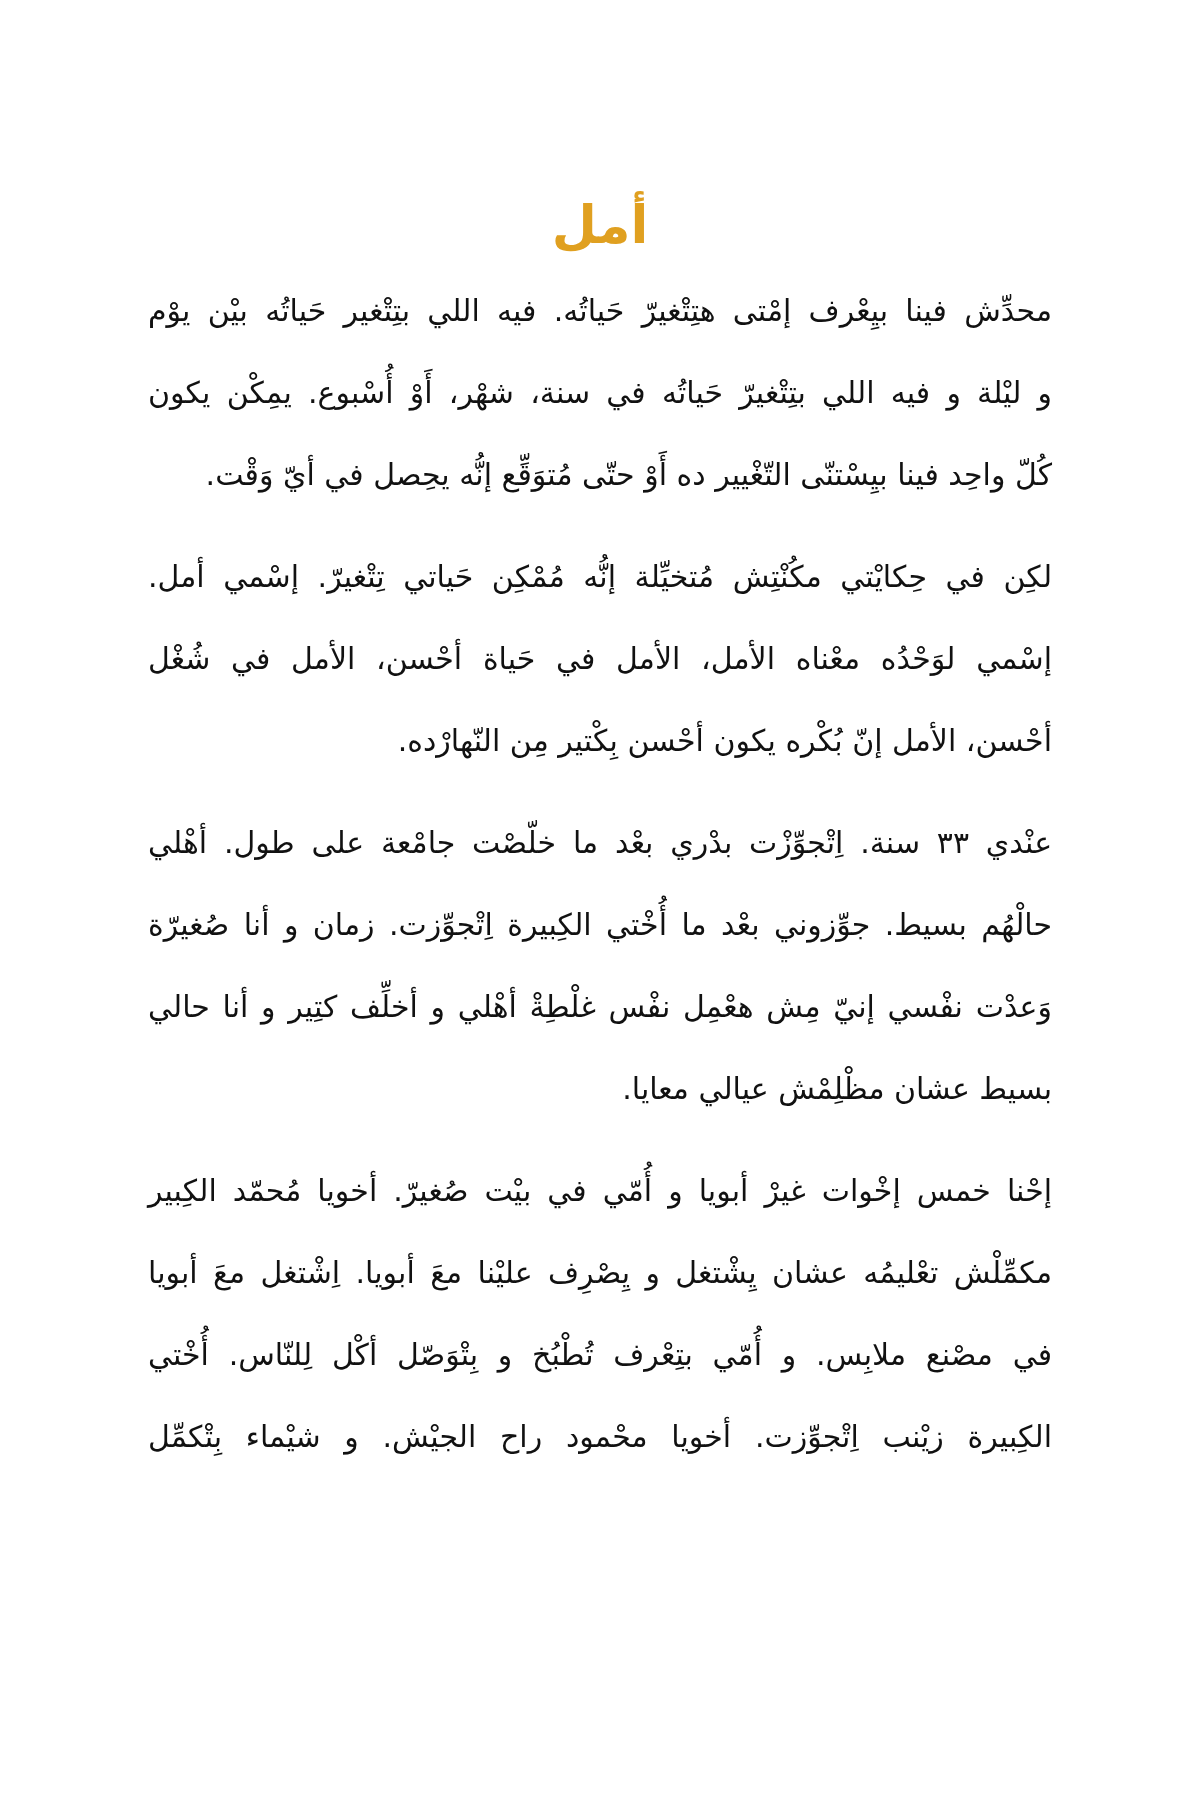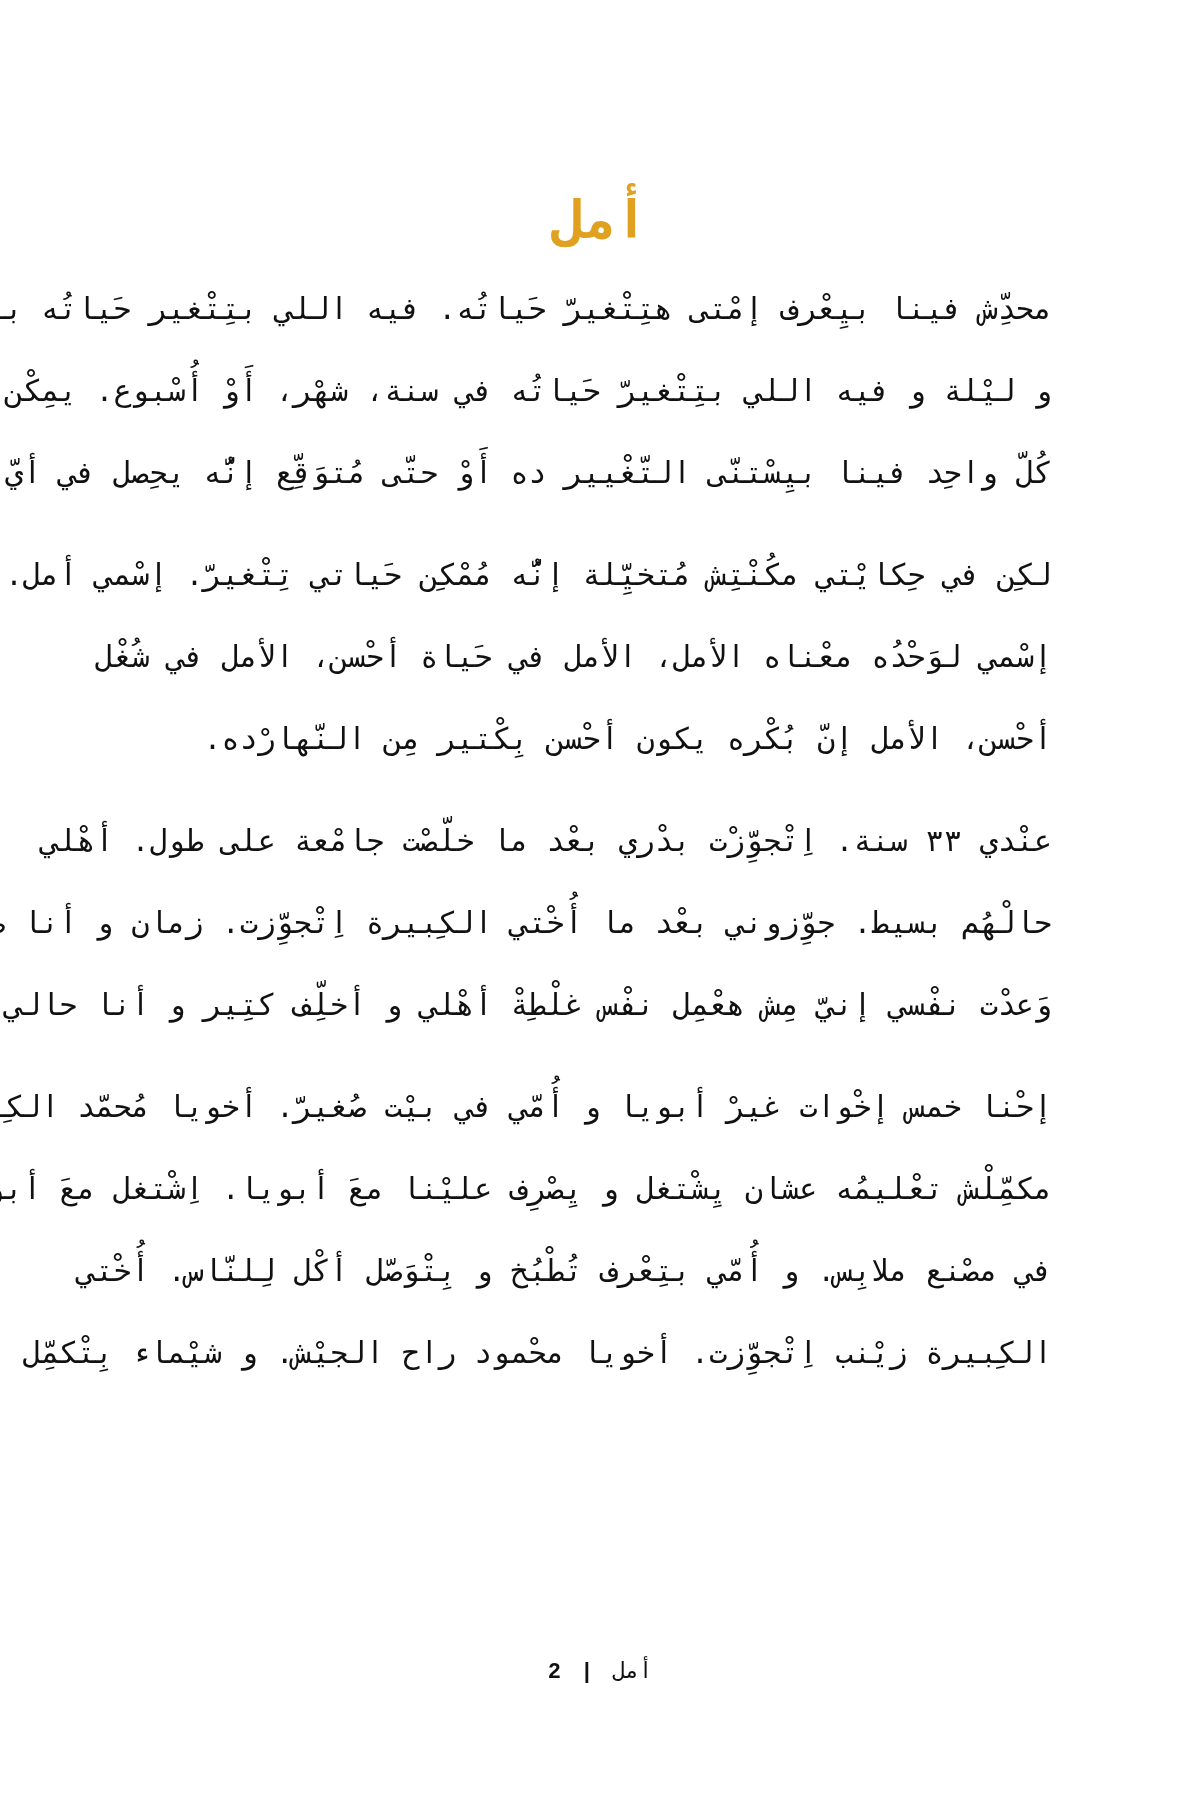--- a/index.html
+++ b/index.html
@@ -13,21 +13,20 @@
       position: relative;
       overflow: hidden;
       font-family: "DejaVu Sans", "Liberation Sans", sans-serif;
       color: #111111;
     }
     .page {
       position: absolute;
       left: 0; top: 0;
       width: 1200px;
       height: 1800px;
-      font-family: Liberation Mono, monospace;
     }
     .title {
       position: absolute;
       top: 150px;
       left: 0;
       width: 1200px;
       text-align: center;
       direction: rtl;
       font-size: 52px;
       font-weight: bold;
@@ -92,27 +91,23 @@
     </div>
     <div class="paragraph">
       <span class="line">لك<span class="mark" style="color: rgb(224, 160, 32);">ِ</span>ن في ح<span class="mark" style="color: rgb(224, 160, 32);">ِ</span>كاي<span class="mark" style="color: rgb(224, 160, 32);">ْ</span>تي مك<span class="mark" style="color: rgb(224, 160, 32);">ُ</span>ن<span class="mark" style="color: rgb(224, 160, 32);">ْ</span>ت<span class="mark" style="color: rgb(224, 160, 32);">ِ</span>ش م<span class="mark" style="color: rgb(224, 160, 32);">ُ</span>تخي<span class="mark" style="color: rgb(224, 160, 32);">ِ</span><span class="mark" style="color: rgb(224, 160, 32);">ّ</span>لة إن<span class="mark" style="color: rgb(224, 160, 32);">ُ</span><span class="mark" style="color: rgb(224, 160, 32);">ّ</span>ه م<span class="mark" style="color: rgb(224, 160, 32);">ُ</span>م<span class="mark" style="color: rgb(224, 160, 32);">ْ</span>ك<span class="mark" style="color: rgb(224, 160, 32);">ِ</span>ن ح<span class="mark" style="color: rgb(224, 160, 32);">َ</span>ياتي ت<span class="mark" style="color: rgb(224, 160, 32);">ِ</span>ت<span class="mark" style="color: rgb(224, 160, 32);">ْ</span>غير<span class="mark" style="color: rgb(224, 160, 32);">ّ</span>. إس<span class="mark" style="color: rgb(224, 160, 32);">ْ</span>مي أمل.</span>
       <span class="line">إس<span class="mark" style="color: rgb(224, 160, 32);">ْ</span>مي لو<span class="mark" style="color: rgb(224, 160, 32);">َ</span>ح<span class="mark" style="color: rgb(224, 160, 32);">ْ</span>د<span class="mark" style="color: rgb(224, 160, 32);">ُ</span>ه مع<span class="mark" style="color: rgb(224, 160, 32);">ْ</span>ناه الأمل، الأمل في ح<span class="mark" style="color: rgb(224, 160, 32);">َ</span>ياة أح<span class="mark" style="color: rgb(224, 160, 32);">ْ</span>سن، الأمل في ش<span class="mark" style="color: rgb(224, 160, 32);">ُ</span>غ<span class="mark" style="color: rgb(224, 160, 32);">ْ</span>ل</span>
       <span class="line last">أح<span class="mark" style="color: rgb(224, 160, 32);">ْ</span>سن، الأمل إن<span class="mark" style="color: rgb(224, 160, 32);">ّ</span> ب<span class="mark" style="color: rgb(224, 160, 32);">ُ</span>ك<span class="mark" style="color: rgb(224, 160, 32);">ْ</span>ره يكون أح<span class="mark" style="color: rgb(224, 160, 32);">ْ</span>سن ب<span class="mark" style="color: rgb(224, 160, 32);">ِ</span>ك<span class="mark" style="color: rgb(224, 160, 32);">ْ</span>تير م<span class="mark" style="color: rgb(224, 160, 32);">ِ</span>ن الن<span class="mark" style="color: rgb(224, 160, 32);">ّ</span>هار<span class="mark" style="color: rgb(224, 160, 32);">ْ</span>ده.</span>
     </div>
     <div class="paragraph">
       <span class="line">عن<span class="mark" style="color: rgb(224, 160, 32);">ْ</span>دي ٣٣ سنة. ا<span class="mark" style="color: rgb(224, 160, 32);">ِ</span>ت<span class="mark" style="color: rgb(224, 160, 32);">ْ</span>جو<span class="mark" style="color: rgb(224, 160, 32);">ِ</span><span class="mark" style="color: rgb(224, 160, 32);">ّ</span>ز<span class="mark" style="color: rgb(224, 160, 32);">ْ</span>ت بد<span class="mark" style="color: rgb(224, 160, 32);">ْ</span>ري بع<span class="mark" style="color: rgb(224, 160, 32);">ْ</span>د ما خل<span class="mark" style="color: rgb(224, 160, 32);">ّ</span>ص<span class="mark" style="color: rgb(224, 160, 32);">ْ</span>ت جام<span class="mark" style="color: rgb(224, 160, 32);">ْ</span>عة على طول. أه<span class="mark" style="color: rgb(224, 160, 32);">ْ</span>لي</span>
       <span class="line">حال<span class="mark" style="color: rgb(224, 160, 32);">ْ</span>ه<span class="mark" style="color: rgb(224, 160, 32);">ُ</span>م بسيط. جو<span class="mark" style="color: rgb(224, 160, 32);">ِ</span><span class="mark" style="color: rgb(224, 160, 32);">ّ</span>زوني بع<span class="mark" style="color: rgb(224, 160, 32);">ْ</span>د ما أ<span class="mark" style="color: rgb(224, 160, 32);">ُ</span>خ<span class="mark" style="color: rgb(224, 160, 32);">ْ</span>تي الك<span class="mark" style="color: rgb(224, 160, 32);">ِ</span>بيرة ا<span class="mark" style="color: rgb(224, 160, 32);">ِ</span>ت<span class="mark" style="color: rgb(224, 160, 32);">ْ</span>جو<span class="mark" style="color: rgb(224, 160, 32);">ِ</span><span class="mark" style="color: rgb(224, 160, 32);">ّ</span>زت. زمان و أنا ص<span class="mark" style="color: rgb(224, 160, 32);">ُ</span>غير<span class="mark" style="color: rgb(224, 160, 32);">ّ</span>ة</span>
       <span class="line">و<span class="mark" style="color: rgb(224, 160, 32);">َ</span>عد<span class="mark" style="color: rgb(224, 160, 32);">ْ</span>ت نف<span class="mark" style="color: rgb(224, 160, 32);">ْ</span>سي إني<span class="mark" style="color: rgb(224, 160, 32);">ّ</span> م<span class="mark" style="color: rgb(224, 160, 32);">ِ</span>ش هع<span class="mark" style="color: rgb(224, 160, 32);">ْ</span>م<span class="mark" style="color: rgb(224, 160, 32);">ِ</span>ل نف<span class="mark" style="color: rgb(224, 160, 32);">ْ</span>س غل<span class="mark" style="color: rgb(224, 160, 32);">ْ</span>ط<span class="mark" style="color: rgb(224, 160, 32);">ِ</span>ة<span class="mark" style="color: rgb(224, 160, 32);">ْ</span> أه<span class="mark" style="color: rgb(224, 160, 32);">ْ</span>لي و أخل<span class="mark" style="color: rgb(224, 160, 32);">ِ</span><span class="mark" style="color: rgb(224, 160, 32);">ّ</span>ف كت<span class="mark" style="color: rgb(224, 160, 32);">ِ</span>ير و أنا حالي</span>
+      <span class="line last">بسيط عشان مظ<span class="mark" style="color: rgb(224, 160, 32);">ْ</span>ل<span class="mark" style="color: rgb(224, 160, 32);">ِ</span>م<span class="mark" style="color: rgb(224, 160, 32);">ْ</span>ش عيالي معايا.</span>
     </div>
     <div class="paragraph">
       <span class="line">إح<span class="mark" style="color: rgb(224, 160, 32);">ْ</span>نا خمس إخ<span class="mark" style="color: rgb(224, 160, 32);">ْ</span>وات غير<span class="mark" style="color: rgb(224, 160, 32);">ْ</span> أبويا و أ<span class="mark" style="color: rgb(224, 160, 32);">ُ</span>م<span class="mark" style="color: rgb(224, 160, 32);">ّ</span>ي في بي<span class="mark" style="color: rgb(224, 160, 32);">ْ</span>ت ص<span class="mark" style="color: rgb(224, 160, 32);">ُ</span>غير<span class="mark" style="color: rgb(224, 160, 32);">ّ</span>. أخويا م<span class="mark" style="color: rgb(224, 160, 32);">ُ</span>حم<span class="mark" style="color: rgb(224, 160, 32);">ّ</span>د الك<span class="mark" style="color: rgb(224, 160, 32);">ِ</span>بير</span>
       <span class="line">مكم<span class="mark" style="color: rgb(224, 160, 32);">ِ</span><span class="mark" style="color: rgb(224, 160, 32);">ّ</span>ل<span class="mark" style="color: rgb(224, 160, 32);">ْ</span>ش تع<span class="mark" style="color: rgb(224, 160, 32);">ْ</span>ليم<span class="mark" style="color: rgb(224, 160, 32);">ُ</span>ه عشان ي<span class="mark" style="color: rgb(224, 160, 32);">ِ</span>ش<span class="mark" style="color: rgb(224, 160, 32);">ْ</span>تغل و ي<span class="mark" style="color: rgb(224, 160, 32);">ِ</span>ص<span class="mark" style="color: rgb(224, 160, 32);">ْ</span>ر<span class="mark" style="color: rgb(224, 160, 32);">ِ</span>ف علي<span class="mark" style="color: rgb(224, 160, 32);">ْ</span>نا مع<span class="mark" style="color: rgb(224, 160, 32);">َ</span> أبويا. ا<span class="mark" style="color: rgb(224, 160, 32);">ِ</span>ش<span class="mark" style="color: rgb(224, 160, 32);">ْ</span>تغل مع<span class="mark" style="color: rgb(224, 160, 32);">َ</span> أبويا</span>
       <span class="line">في مص<span class="mark" style="color: rgb(224, 160, 32);">ْ</span>نع ملاب<span class="mark" style="color: rgb(224, 160, 32);">ِ</span>س. و أ<span class="mark" style="color: rgb(224, 160, 32);">ُ</span>م<span class="mark" style="color: rgb(224, 160, 32);">ّ</span>ي بت<span class="mark" style="color: rgb(224, 160, 32);">ِ</span>ع<span class="mark" style="color: rgb(224, 160, 32);">ْ</span>رف ت<span class="mark" style="color: rgb(224, 160, 32);">ُ</span>ط<span class="mark" style="color: rgb(224, 160, 32);">ْ</span>ب<span class="mark" style="color: rgb(224, 160, 32);">ُ</span>خ و ب<span class="mark" style="color: rgb(224, 160, 32);">ِ</span>ت<span class="mark" style="color: rgb(224, 160, 32);">ْ</span>و<span class="mark" style="color: rgb(224, 160, 32);">َ</span>ص<span class="mark" style="color: rgb(224, 160, 32);">ّ</span>ل أك<span class="mark" style="color: rgb(224, 160, 32);">ْ</span>ل ل<span class="mark" style="color: rgb(224, 160, 32);">ِ</span>لن<span class="mark" style="color: rgb(224, 160, 32);">ّ</span>اس. أ<span class="mark" style="color: rgb(224, 160, 32);">ُ</span>خ<span class="mark" style="color: rgb(224, 160, 32);">ْ</span>تي</span>
       <span class="line">الك<span class="mark" style="color: rgb(224, 160, 32);">ِ</span>بيرة زي<span class="mark" style="color: rgb(224, 160, 32);">ْ</span>نب ا<span class="mark" style="color: rgb(224, 160, 32);">ِ</span>ت<span class="mark" style="color: rgb(224, 160, 32);">ْ</span>جو<span class="mark" style="color: rgb(224, 160, 32);">ِ</span><span class="mark" style="color: rgb(224, 160, 32);">ّ</span>زت. أخويا مح<span class="mark" style="color: rgb(224, 160, 32);">ْ</span>مود راح الجي<span class="mark" style="color: rgb(224, 160, 32);">ْ</span>ش. و شي<span class="mark" style="color: rgb(224, 160, 32);">ْ</span>ماء ب<span class="mark" style="color: rgb(224, 160, 32);">ِ</span>ت<span class="mark" style="color: rgb(224, 160, 32);">ْ</span>كم<span class="mark" style="color: rgb(224, 160, 32);">ِ</span><span class="mark" style="color: rgb(224, 160, 32);">ّ</span>ل</span>
     </div>
   </div>
 
-  <div class="footer">
-    <span>أمل</span>
-    <span class="sep">|</span>
-    <span class="num">2</span>
-  </div>
 </div>
 
 </body></html>

